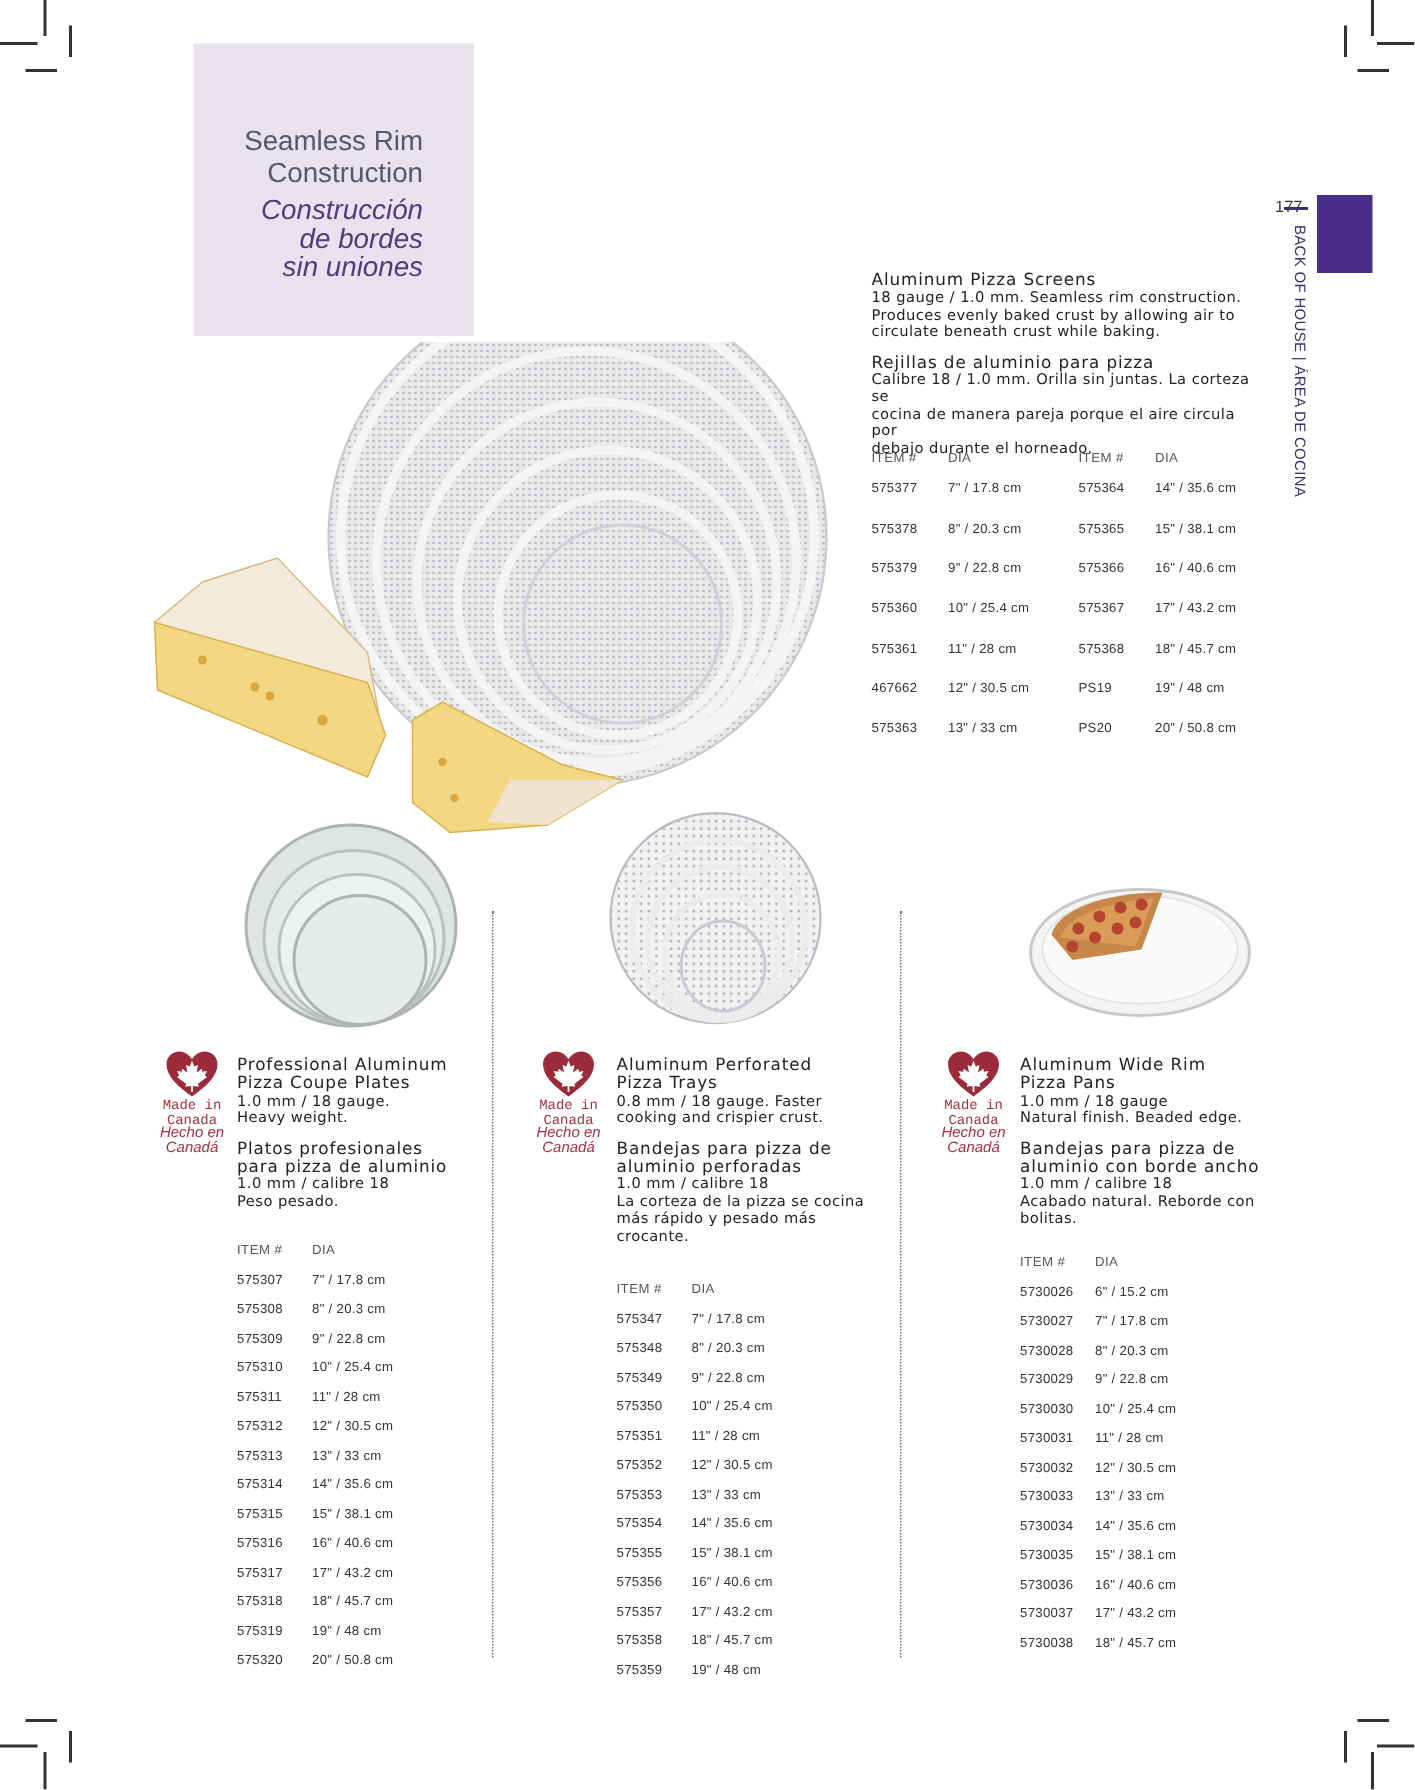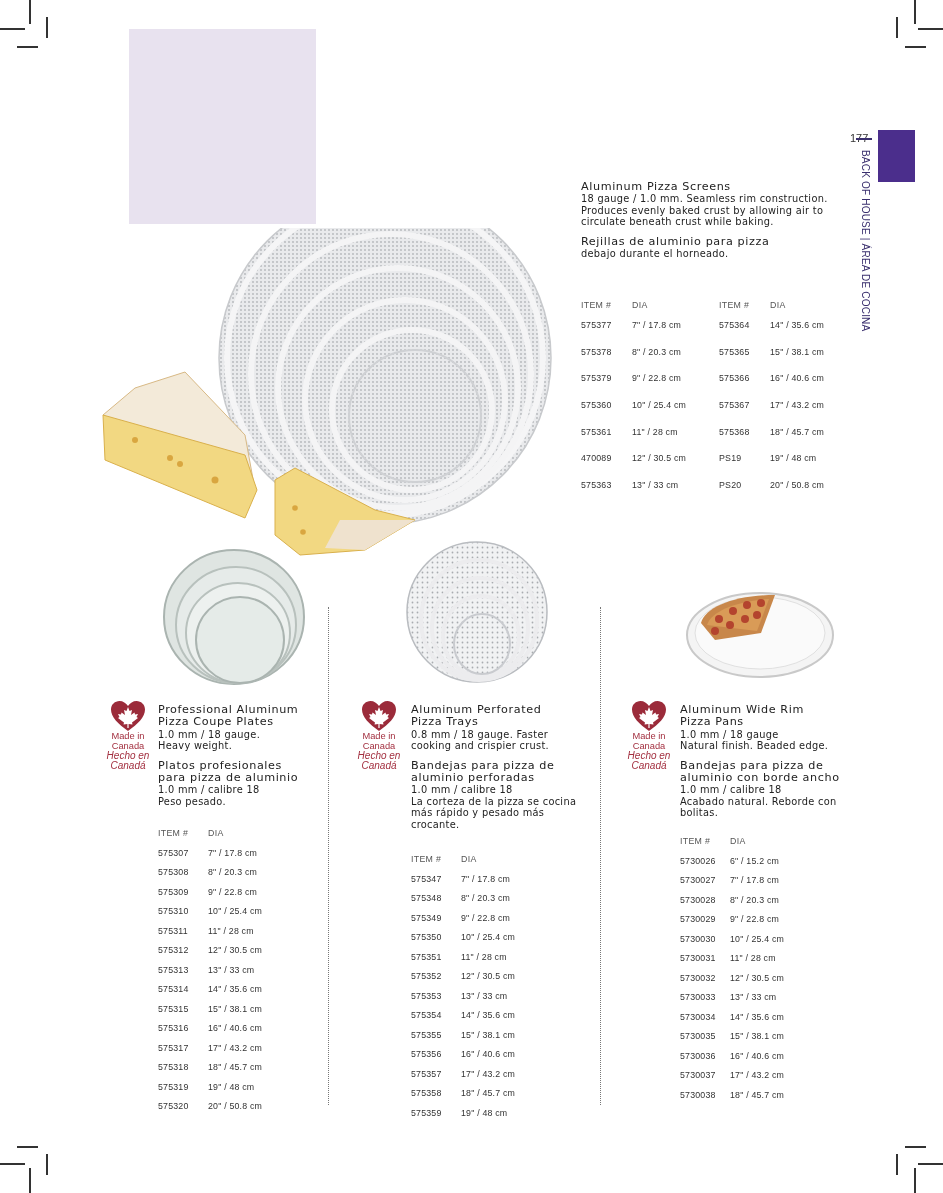--- a/index.html
+++ b/index.html
@@ -55,21 +55,21 @@
   .screens-table { position: absolute; left: 581px; top: 300px; width: 260px; }
   .screens-table .row { position: relative; height: 26.7px; }
   .screens-table .hrow { position: relative; height: 20px; }
   .c1 { position: absolute; left: 0; }
   .c2 { position: absolute; left: 51px; }
   .c3 { position: absolute; left: 138px; }
   .c4 { position: absolute; left: 189px; }
 
   .badge { position: absolute; width: 50px; text-align: center; }
   .badge svg { display: block; margin: 0 auto; }
-  .badge .made { font-size: 9.3px; line-height: 9.5px; color: #a33040; font-family: Liberation Sans, sans-serif; }
+  .badge .made { font-size: 9.3px; line-height: 9.5px; color: #a33040; font-family: Liberation Mono, monospace; }
   .badge .hecho { font-size: 10px; line-height: 9.5px; color: #a33040; font-style: italic; font-family: "Liberation Sans", sans-serif; }
 
   .product-block { position: absolute; width: 210px; }
   .list-table { margin-top: 0; }
   .list-table .hrow { position: relative; height: 19.5px; }
   .list-table .row { position: relative; height: 19.5px; }
   .list-table .a { position: absolute; left: 0; }
   .list-table .b { position: absolute; left: 50px; }
 
   .divider { position: absolute; width: 0; border-left: 1.5px dotted #777; }
@@ -93,20 +93,29 @@
   <div class="crop" style="left:46px;top:1154px;width:1.5px;height:21px;"></div>
   <div class="crop" style="left:17px;top:1146px;width:21px;height:1.5px;"></div>
 
   <div class="crop" style="left:914px;top:1168px;width:1.5px;height:25px;"></div>
   <div class="crop" style="left:918px;top:1163px;width:25px;height:1.5px;"></div>
   <div class="crop" style="left:896px;top:1154px;width:1.5px;height:21px;"></div>
   <div class="crop" style="left:905px;top:1146px;width:21px;height:1.5px;"></div>
 </div>
 
 <div class="hero-box">
+  <div class="hero-title">
+    <div>Seamless Rim</div>
+    <div>Construction</div>
+  </div>
+  <div class="hero-subtitle">
+    <div>Construcción</div>
+    <div>de bordes</div>
+    <div>sin uniones</div>
+  </div>
 </div>
 
 <div class="page-number">177</div>
 <div class="page-number-rule"></div>
 <div class="section-tab"></div>
 <div class="section-label">BACK OF HOUSE | ÁREA DE COCINA</div>
 
 <svg class="screens-art" viewBox="0 0 345 300">
   <defs>
     <pattern id="mesh" width="4" height="4" patternUnits="userSpaceOnUse">
@@ -171,20 +180,22 @@
   <circle cx="72" cy="30" r="4" fill="#b4442e"></circle>
   <circle cx="30" cy="46" r="4" fill="#b4442e"></circle>
 </svg>
 
 <div class="screens-desc">
   <div class="prod-title">Aluminum Pizza Screens</div>
   <div class="prod-text">18 gauge / 1.0 mm. Seamless rim construction.</div>
   <div class="prod-text">Produces evenly baked crust by allowing air to</div>
   <div class="prod-text">circulate beneath crust while baking.</div>
   <div class="prod-title-es">Rejillas de aluminio para pizza</div>
+  <div class="prod-text">Calibre 18 / 1.0 mm. Orilla sin juntas. La corteza se</div>
+  <div class="prod-text">cocina de manera pareja porque el aire circula por</div>
   <div class="prod-text">debajo durante el horneado.</div>
 </div>
 
 <div class="screens-table">
   <div class="hrow">
     <span class="c1 table-head">ITEM #</span>
     <span class="c2 table-head">DIA</span>
     <span class="c3 table-head">ITEM #</span>
     <span class="c4 table-head">DIA</span>
   </div>
@@ -212,21 +223,21 @@
     <span class="c3 cell">575367</span>
     <span class="c4 cell">17" / 43.2 cm</span>
   </div>
   <div class="row">
     <span class="c1 cell">575361</span>
     <span class="c2 cell">11" / 28 cm</span>
     <span class="c3 cell">575368</span>
     <span class="c4 cell">18" / 45.7 cm</span>
   </div>
   <div class="row">
-    <span class="c1 cell">470089</span>
+    <span class="c1 cell">467662</span>
     <span class="c2 cell">12" / 30.5 cm</span>
     <span class="c3 cell">PS19</span>
     <span class="c4 cell">19" / 48 cm</span>
   </div>
   <div class="row">
     <span class="c1 cell">575363</span>
     <span class="c2 cell">13" / 33 cm</span>
     <span class="c3 cell">PS20</span>
     <span class="c4 cell">20" / 50.8 cm</span>
   </div>

